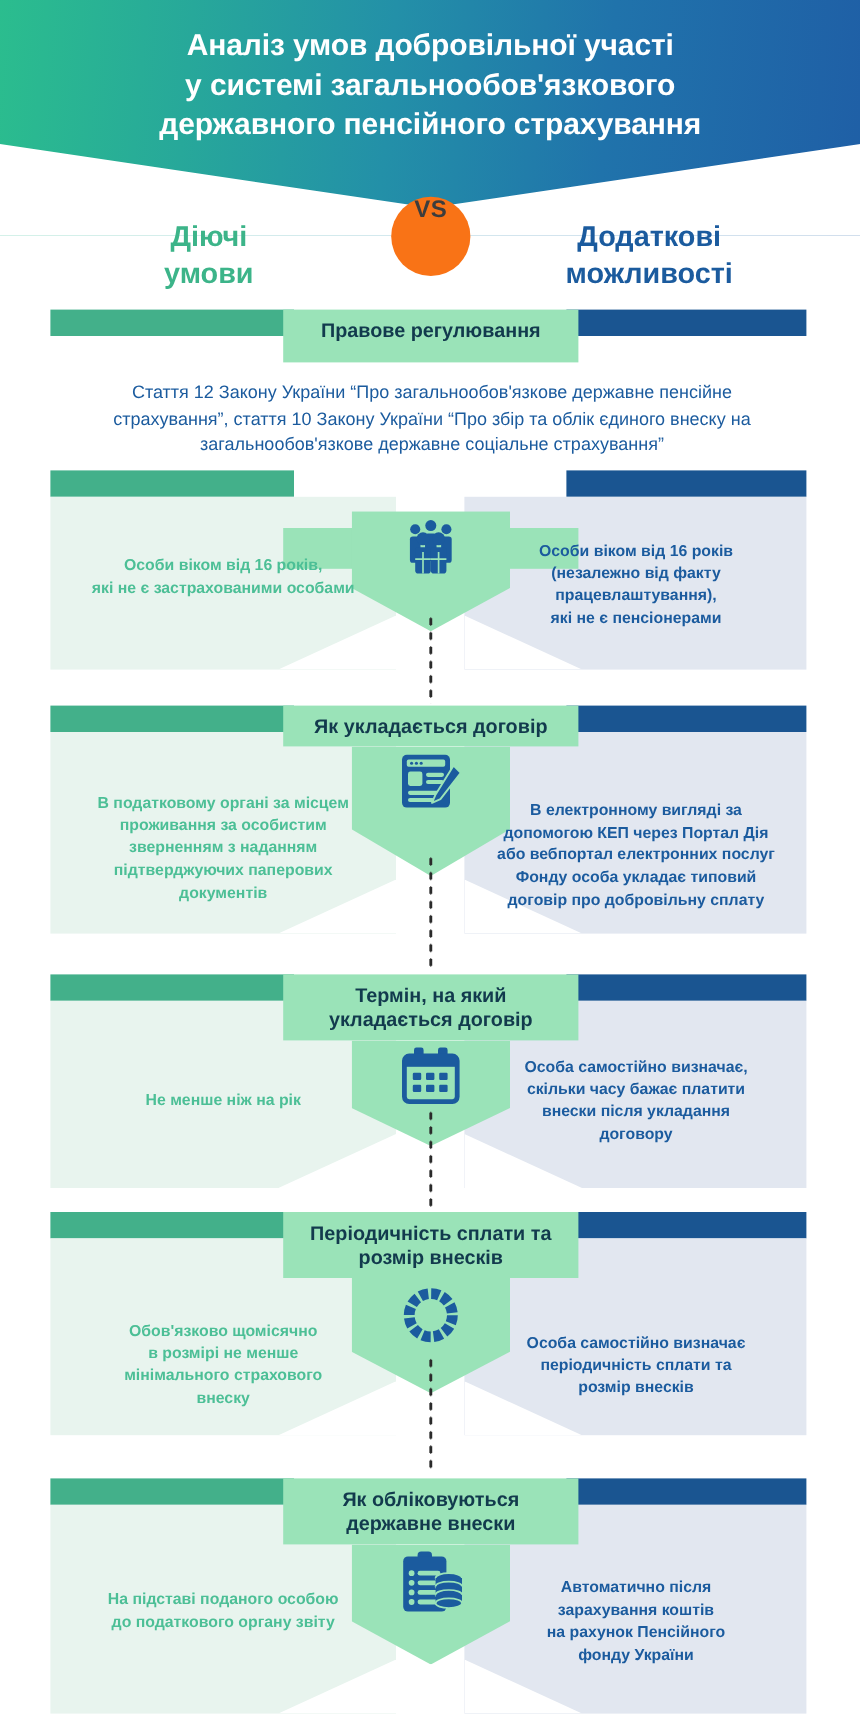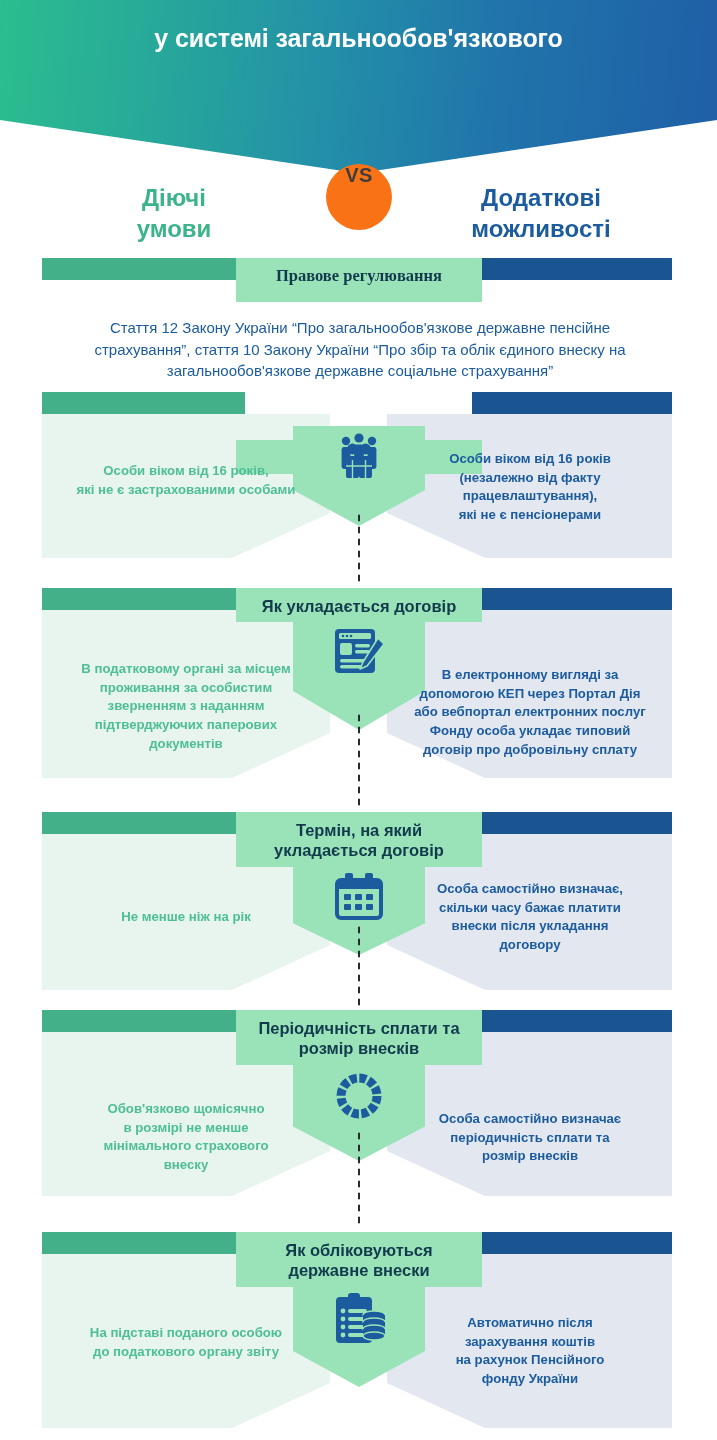--- a/index.html
+++ b/index.html
@@ -112,39 +112,41 @@
 
   svg{display:block;}
 </style>
 </head>
 <body>
 
 <div class="page">
 
   <div class="header">
     <div class="header-title">
+      <span class="ln">Аналіз умов добровільної участі</span>
       <span class="ln">у системі загальнообов'язкового</span>
+      <span class="ln">державного пенсійного страхування</span>
     </div>
     <div class="header-mask"></div>
   </div>
 
   <div class="vs-bubble">
     <span>VS</span>
   </div>
 
   <div class="col-head right">
     <span class="ln">Додаткові</span>
     <span class="ln">можливості</span>
   </div>
   <div class="col-head left">
     <span class="ln">Діючі</span>
     <span class="ln">умови</span>
   </div>
 
-  <div class="section" style="top:258px;height:60px;font-family:Liberation Serif, serif;">
+  <div class="section" style="top:258px;height:60px;">
     <div class="bar-left"></div>
     <div class="bar-right"></div>
     <div class="center-card" style="height:44px;">
       <div class="title">Правове регулювання</div>
     </div>
   </div>
   <div class="legal">Стаття 12 Закону України “Про загальнообов'язкове державне пенсійне страхування”, стаття 10 Закону України “Про збір та облік єдиного внеску на загальнообов'язкове державне соціальне страхування”</div>
 
   <div class="section" style="top:392px;">
     <div class="bar-left"></div>

